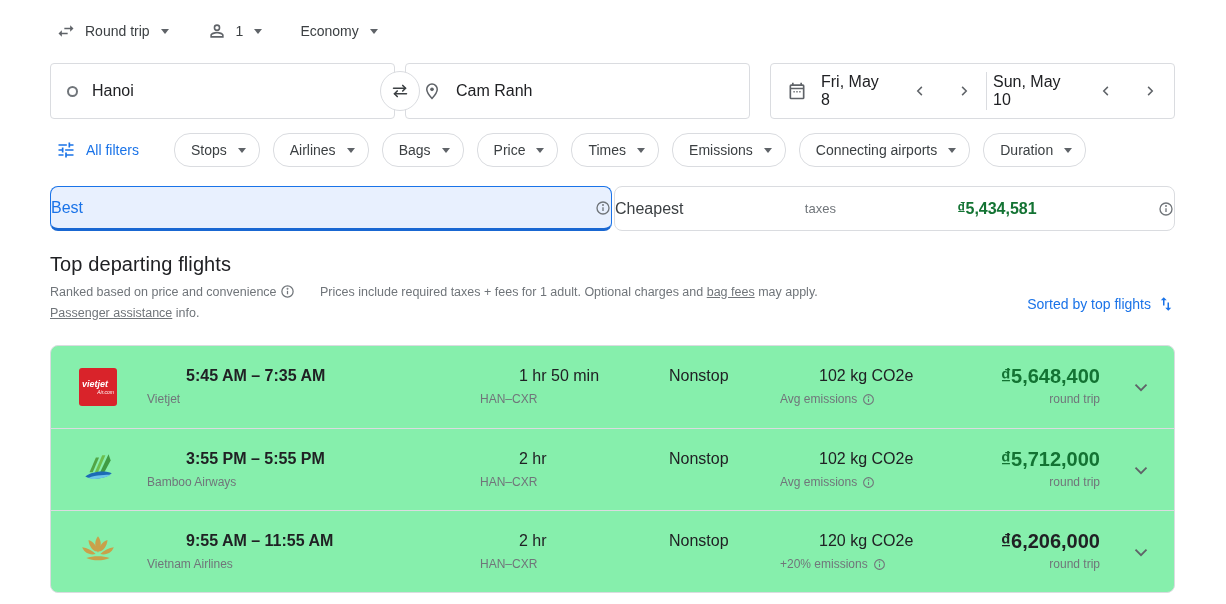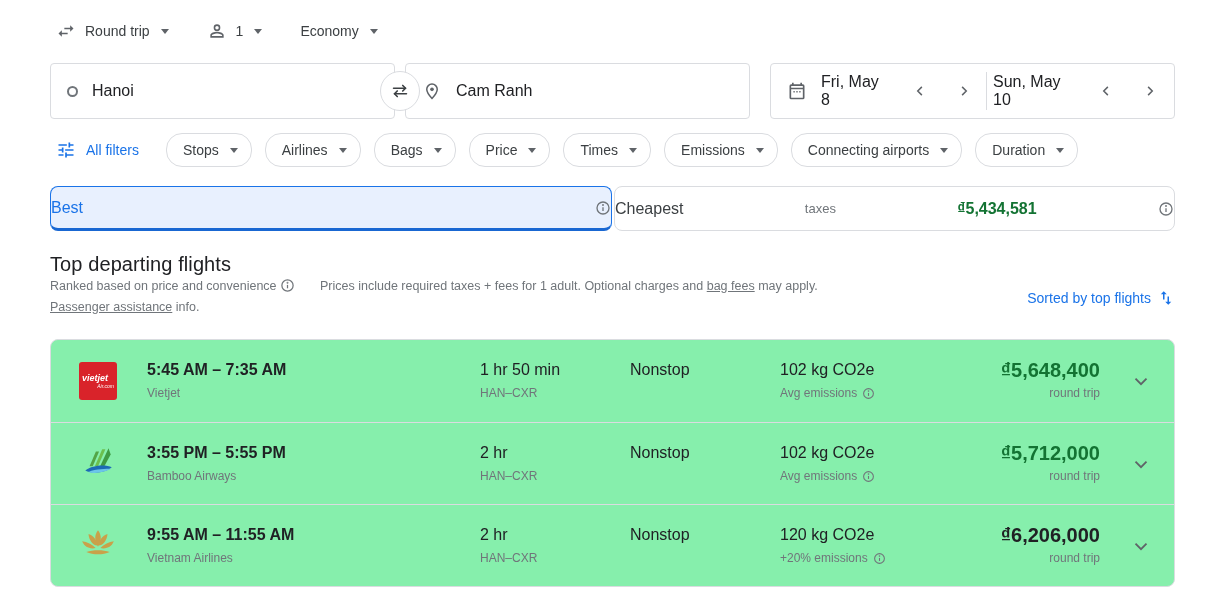--- a/index.html
+++ b/index.html
@@ -29,52 +29,52 @@
   .date-seg { display:flex; align-items:center; flex:1;gap:12px; }
   .date-text { font-size:16px; color:#202124; flex:1; }
   .date-text.first { margin-left:14px; }
   .nav-chev { width:32px; height:32px; display:flex; align-items:center; justify-content:center;
     cursor:pointer; border-radius:50%; }
   .vdivider { width:1px; height:38px; background:#dadce0; margin:0 6px; }
 
   
   .filterrow { display:flex; align-items:center; margin-top:14px; margin-left:6px; gap:13px; }
   .allfilters { display:flex; align-items:center; gap:10px; color:#1a73e8; font-size:14px;
-    font-weight:500; cursor:pointer; margin-right:14px; }
+    font-weight:500; cursor:pointer; margin-right:22px; }
   .chip { height:34px; border:1px solid #dadce0; border-radius:16px; display:flex; align-items:center;
     padding:0 13px 0 16px; font-size:14px; color:#3c4043; gap:9px; cursor:pointer; background:#fff; }
 
   
   .tabs { display:flex; margin-top:19px; }
   .tab { height:45px; display:flex; align-items:center; justify-content:space-between; gap:0;
     cursor:pointer; border-radius:8px; }
   .tab-best { width:562px; background:#e8f0fe; border:1px solid #1a73e8; border-bottom:3px solid #1967d2; }
   .tab-best .tab-label { color:#1a73e8; font-size:16px; font-weight:500; }
   .tab-cheapest { width:561px; margin-left:2px; border:1px solid #dadce0; background:#fff; }
   .tab-cheapest .tab-label { color:#3c4043; font-size:16px; }
   .from-label { font-size:13px; color:#70757a; }
   .cheapest-price { font-size:16px; font-weight:bold; color:#137333; }
 
   
   .results-head { margin-top:22px; }
   .results-title { font-size:20px; font-weight:500; color:#202124; letter-spacing:.1px; }
-  .results-meta { display:flex; justify-content:space-between; }
+  .results-meta { display:flex; justify-content:space-between; margin-top:6px; }
   .meta-left { font-size:12.5px; color:#70757a; line-height:21px; max-width:860px; }
   .meta-left a { color:#70757a; text-decoration:underline; cursor:pointer; }
   .meta-gap { display:inline-block; width:18px; }
   .sort-btn { display:flex; align-items:center; gap:6px; color:#1a73e8; font-size:14px;
     font-weight:500; cursor:pointer; white-space:nowrap; margin-top:2px; }
 
   
   .flight-card { margin-top:21px; border:1px solid #dadce0; border-radius:8px; background:#86efac; }
   .flight-row { display:grid; grid-template-columns:68px 333px 150px 150px 180px 1fr 64px;
     height:82px; padding:0 10px 0 28px; align-items:start; cursor:pointer; }
   .flight-row + .flight-row { border-top:1px solid #dadce0; }
   .cell { padding-top:19px; }
-  .line1 { font-size:16px; color:#202124; line-height:22px; }
+  .line1 { font-size:16px; color:#202124; line-height:22px;margin-left:39px; }
   .line1.bold { font-weight:bold; }
   .line2 { font-size:12px; color:#70757a; line-height:16px; margin-top:4px; display:flex; align-items:center; gap:5px; }
   .cell-logo, .cell-chev { align-self:center; padding-top:0; }
   .cell-price { text-align:right; }
   .cell-price .line2 { justify-content:flex-end; }
   .price { font-size:20px; font-weight:bold; line-height:22px; color:#137333; }
   .price.dark { color:#202124; }
   .cell-chev { display:flex; justify-content:flex-end; padding-right:12px; }
 
   

